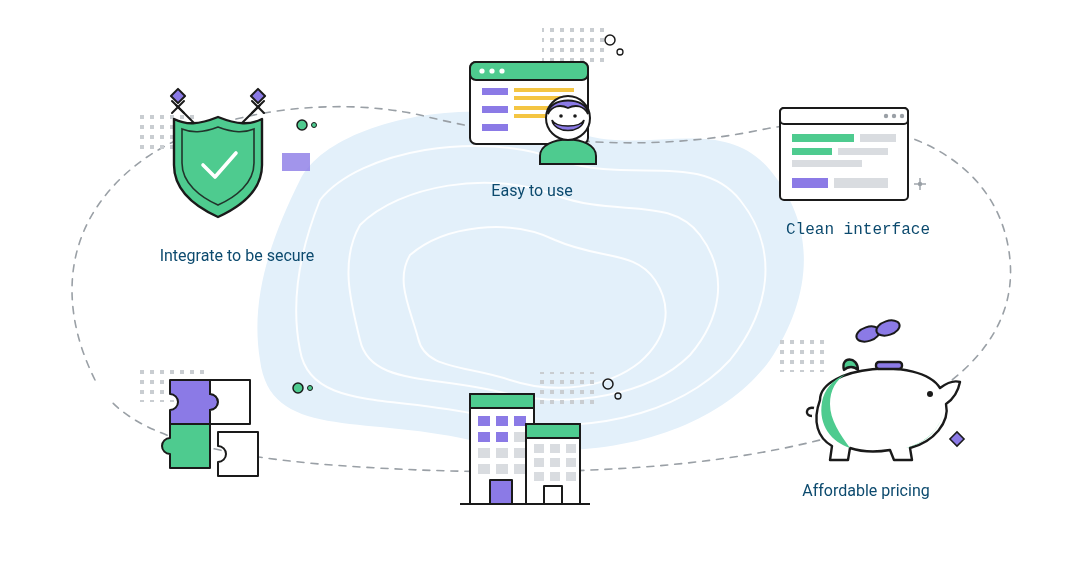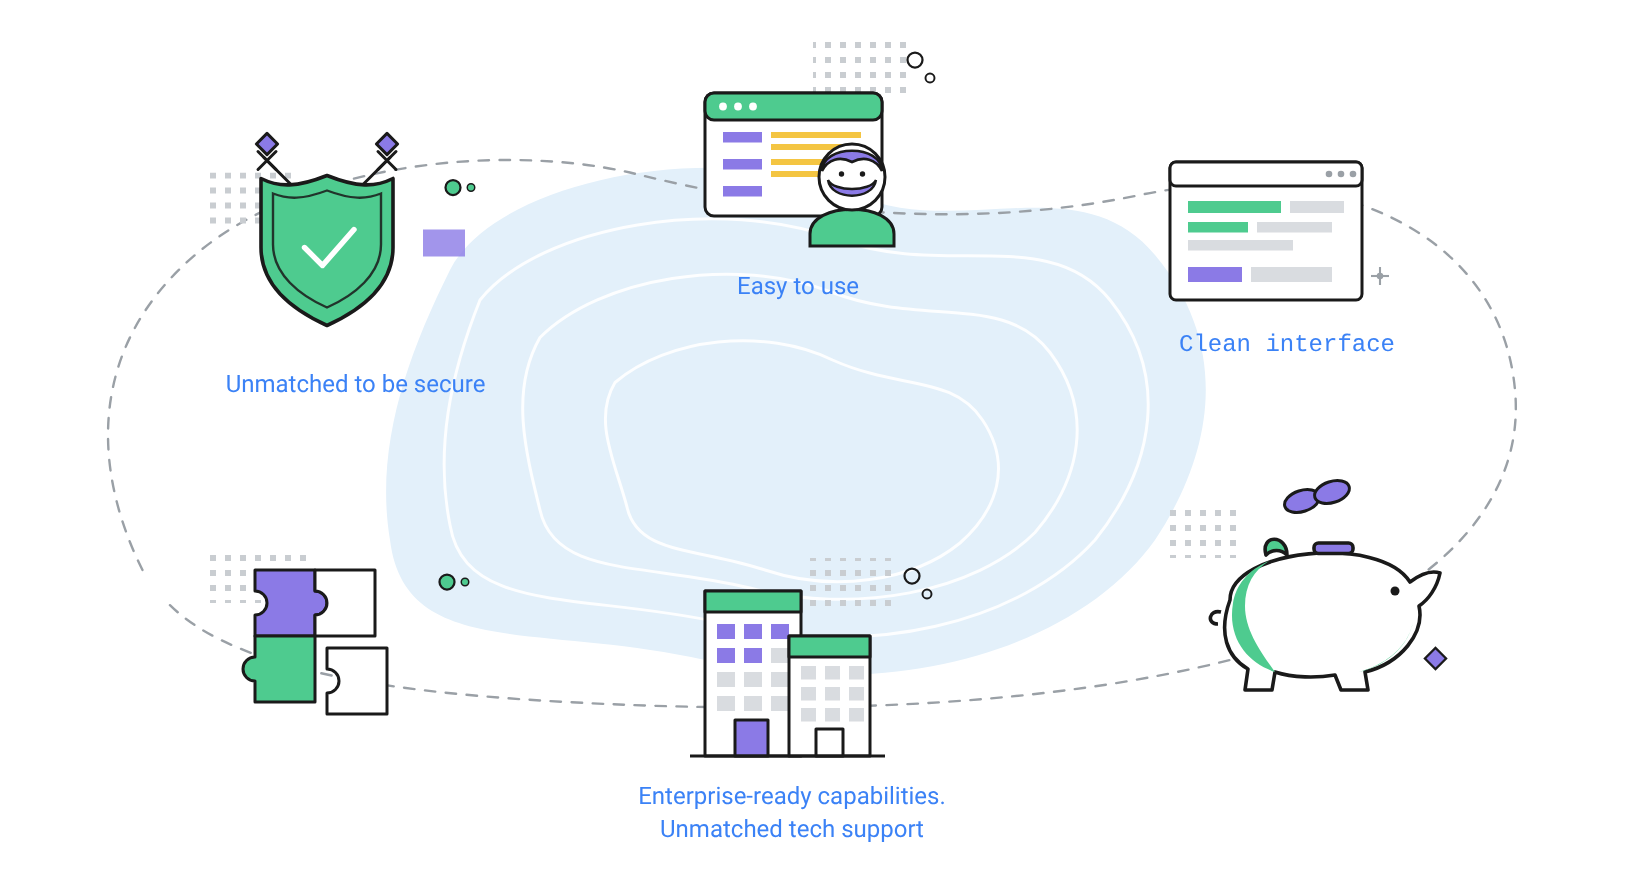--- a/index.html
+++ b/index.html
@@ -21,21 +21,21 @@
     position: absolute;
     inset: 0;
     width: 1089px;
     height: 583px;
   }
   .feature-label {
     position: absolute;
     font-size: 16px;
     line-height: 1.35;
     text-align: center;
-    color: #3b82f6;
+    color: #0c4a6e;
     white-space: pre-line;
     transform: translateX(-50%);
   }
 </style>
 </head>
 <body>
 
 <div class="stage">
 
 <svg class="scene" viewBox="0 0 1089 583">
@@ -260,24 +260,23 @@
       <circle cx="140" cy="64" r="3" fill="#1a1a1a" stroke="none"></circle>
 
       <path fill="none" d="M24 78 C 16 76, 14 86, 22 86"></path>
     </g>
 
     <rect x="162" y="104" width="10" height="10" fill="#8B7AE6" stroke="#1a1a1a" stroke-width="1.5" transform="rotate(45 167 109)"></rect>
   </g>
 
 </svg>
 
-<div class="feature-label" style="left:237px; top:245px;">Unmatched to be secure</div>
+<div class="feature-label" style="left:237px; top:245px;">Integrate to be secure</div>
 
 <div class="feature-label" style="left:532px; top:180px;">Easy to use</div>
 
 <div class="feature-label" style="left:858px; top:220px;font-family:Liberation Mono, monospace;">Clean interface</div>
 
 
-<div class="feature-label" style="left:528px; top:520px; width:260px;">Enterprise-ready capabilities.
-Unmatched tech support</div>
-
+
+<div class="feature-label" style="left:866px; top:480px;">Affordable pricing</div>
 
 </div>
 
 </body></html>

